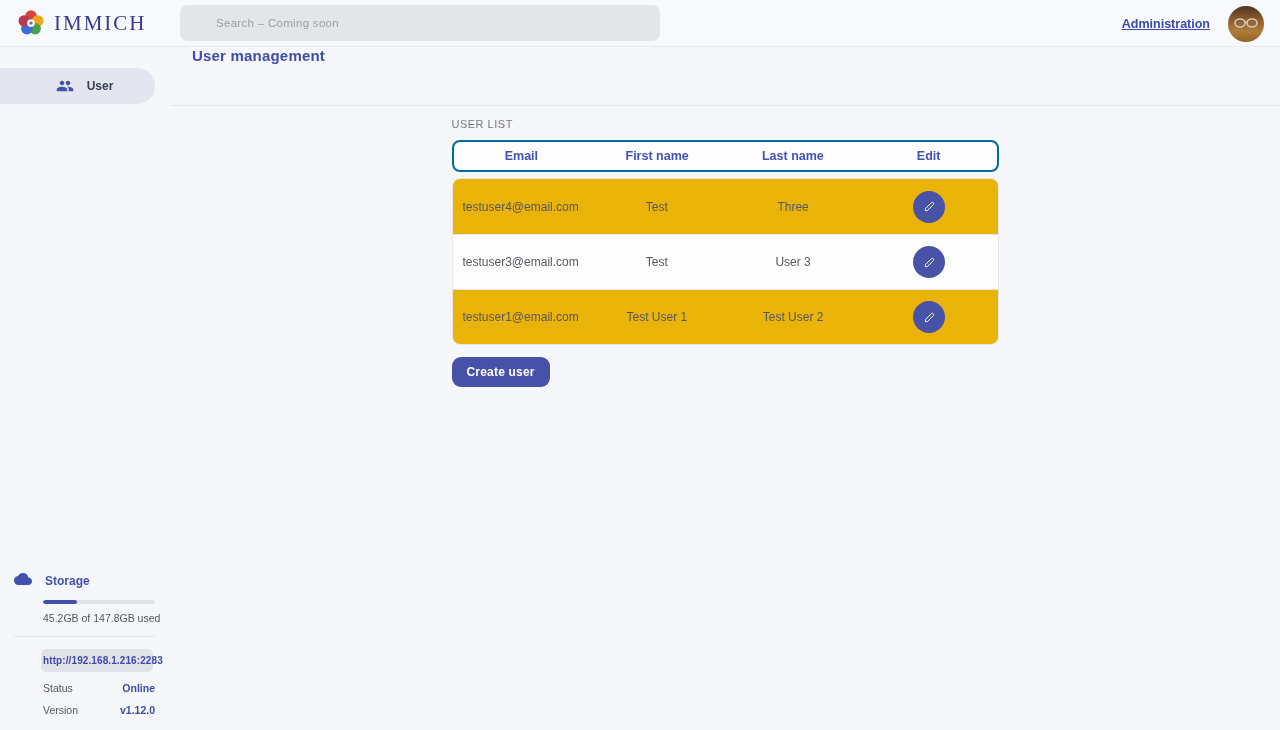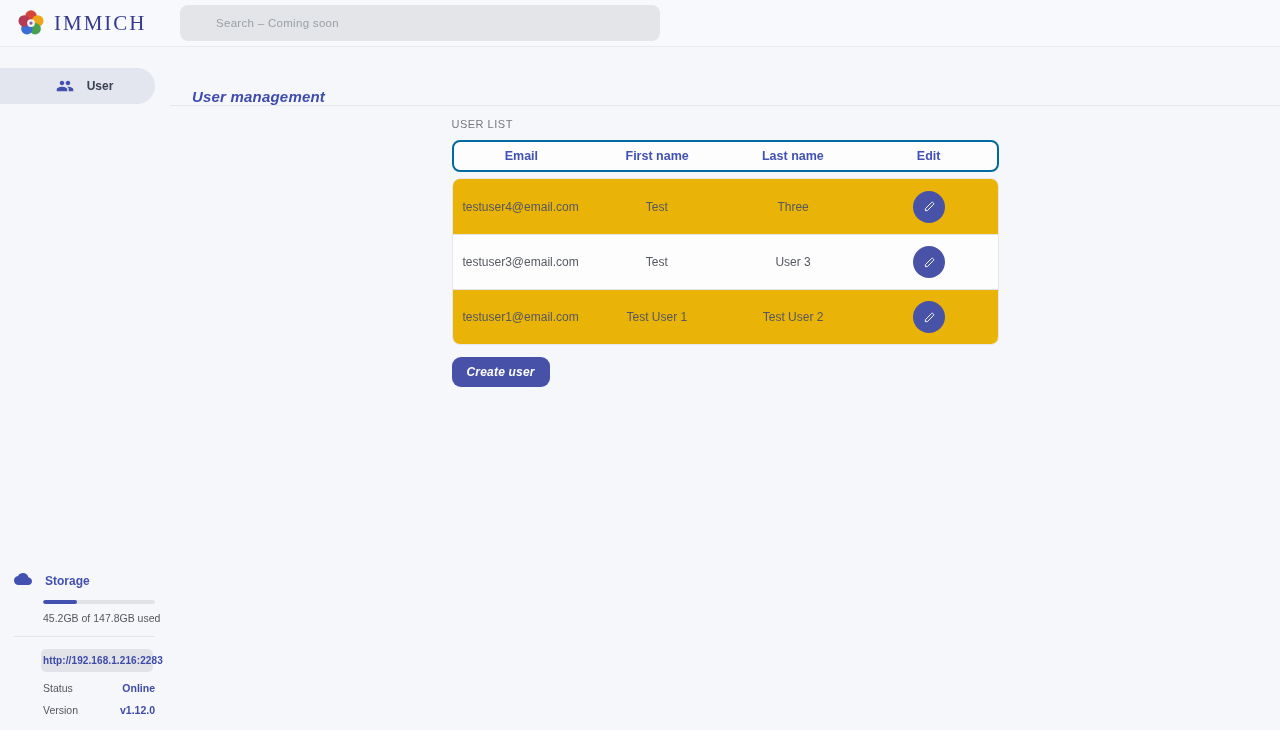--- a/index.html
+++ b/index.html
@@ -81,21 +81,21 @@
     display:flex; justify-content:space-between; align-items:baseline;
     font-size:10.5px;
   }
   .kv-row .k { color:#53565c; }
   .kv-row .v { color:#3e4aa8; font-weight:bold; }
 
   
   .main { position:absolute; left:170px; top:47px; width:1110px; height:683px; }
   .main-heading {
     height:59px; border-bottom:1px solid #e6e7eb;
-    display:flex; align-items:flex-end; padding-left:22px;font-style:italic;
+    display:flex; align-items:flex-start; padding-left:22px;
   }
   .main-heading h1 { font-size:15px; font-weight:bold; color:#3d4cae; letter-spacing:0.2px; }
 
   .content { width:547px; margin:0 auto; padding-top:12px; }
   .section-label {
     font-size:11px; color:#75787e; letter-spacing:0.5px; font-weight:500;
   }
 
   .table-head {
     margin-top:10px; height:32px;
@@ -117,41 +117,51 @@
   .trow .td { text-align:center; font-size:12px; color:#55585e; }
   .edit-btn {
     width:32px; height:32px; border-radius:50%; border:none;
     background:#4853a8; margin:0 auto; display:flex;
     align-items:center; justify-content:center; cursor:pointer;
   }
   .create-btn {
     margin-top:12px; padding:8px 15px;
     background:#4651a7; color:#fff; border:none; border-radius:9px;
     font-size:12px; font-weight:bold; font-family:"Liberation Sans", sans-serif;
-    cursor:pointer; letter-spacing:0.2px;font-style:italic;
+    cursor:pointer; letter-spacing:0.2px;
   }
 </style>
 </head>
 <body>
 
 <header class="topbar">
   <div class="brand">
     <svg class="logo-svg" viewBox="0 0 24 24">
       <circle cx="12" cy="6.4" r="4.6" fill="#d6453a"></circle>
       <circle cx="17.4" cy="10.3" r="4.6" fill="#f0a519"></circle>
       <circle cx="15.3" cy="16.6" r="4.6" fill="#4aa14d"></circle>
       <circle cx="8.7" cy="16.6" r="4.6" fill="#3b6fd4"></circle>
       <circle cx="6.6" cy="10.3" r="4.6" fill="#b53a55"></circle>
       <circle cx="12" cy="12" r="3.1" fill="#f4f2ee"></circle>
       <circle cx="12" cy="12" r="1.3" fill="#7a64b0"></circle>
     </svg>
     <span class="brand-text">IMMICH</span>
   </div>
   <div class="search-wrap">
     <input class="search-input" type="text" placeholder="Search – Coming soon" style="">
+  </div>
+  <div class="topbar-right">
+    <a class="admin-link">Administration</a>
+    <div class="avatar">
+      <svg width="28" height="12" viewBox="0 0 28 12">
+        <ellipse cx="8" cy="6" rx="5" ry="4" fill="none" stroke="#cfc8ba" stroke-width="1.6"></ellipse>
+        <ellipse cx="20" cy="6" rx="5" ry="4" fill="none" stroke="#cfc8ba" stroke-width="1.6"></ellipse>
+        <path d="M13 5.4 Q14 4.4 15 5.4" fill="none" stroke="#cfc8ba" stroke-width="1.4"></path>
+      </svg>
+    </div>
   </div>
 </header>
 
 <nav class="sidebar">
   <div class="side-item">
     <span class="icon">
       <svg width="18" height="18" viewBox="0 0 24 24" fill="#4250af">
         <path d="M16 11c1.66 0 2.99-1.34 2.99-3S17.66 5 16 5s-3 1.34-3 3 1.34 3 3 3zm-8 0c1.66 0 2.99-1.34 2.99-3S9.66 5 8 5 5 6.34 5 8s1.34 3 3 3zm0 2c-2.33 0-7 1.17-7 3.5V19h14v-2.5c0-2.33-4.67-3.5-7-3.5zm8 0c-.29 0-.62.02-.97.05 1.16.84 1.97 1.97 1.97 3.45V19h6v-2.5c0-2.33-4.67-3.5-7-3.5z"></path>
       </svg>
     </span>

